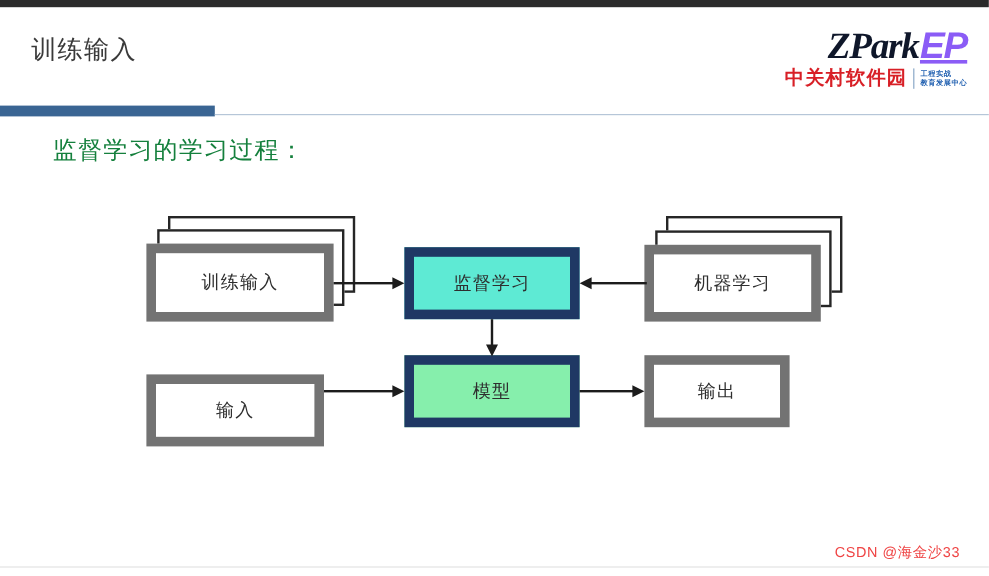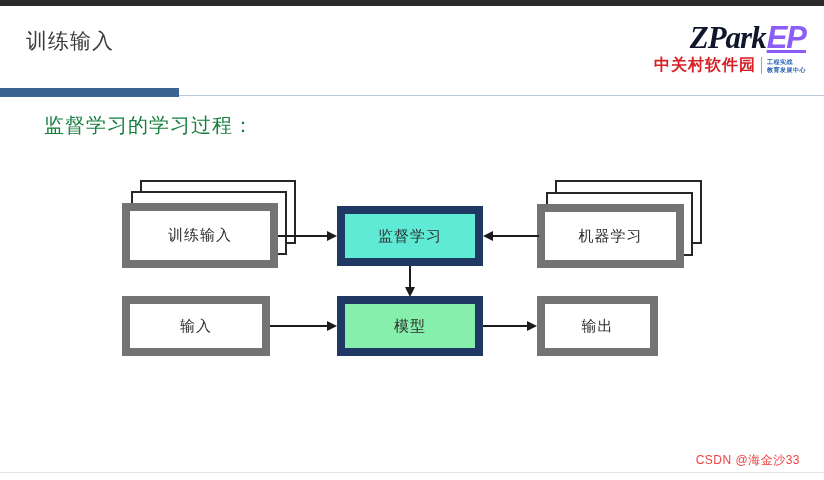--- a/index.html
+++ b/index.html
@@ -140,21 +140,21 @@
   
   #stack-in-c3 { left: 140px; top: 180px; width: 156px; height: 64px; }
   #stack-in-c2 { left: 131px; top: 191px; width: 156px; height: 64px; }
   #node-train-input { left: 122px; top: 203px; width: 156px; height: 65px; }
   
   #stack-lb-c3 { left: 555px; top: 180px; width: 147px; height: 64px; }
   #stack-lb-c2 { left: 546px; top: 192px; width: 147px; height: 64px; }
   #node-train-label { left: 537px; top: 204px; width: 147px; height: 64px; }
   
   #node-supervised { left: 337px; top: 206px; width: 146px; height: 60px; }
-  #node-input      { left: 122px; top: 296px; width: 148px; height: 60px; }
+  #node-input      { left: 122px; top: 312px; width: 148px; height: 60px; }
   #node-model      { left: 337px; top: 296px; width: 146px; height: 60px; }
   #node-output     { left: 537px; top: 296px; width: 121px; height: 60px; }
   
   .arrow-line {
     position: absolute;
     background: #1c1c1c;
   }
   .arrow-head {
     position: absolute;
     width: 0; height: 0;

